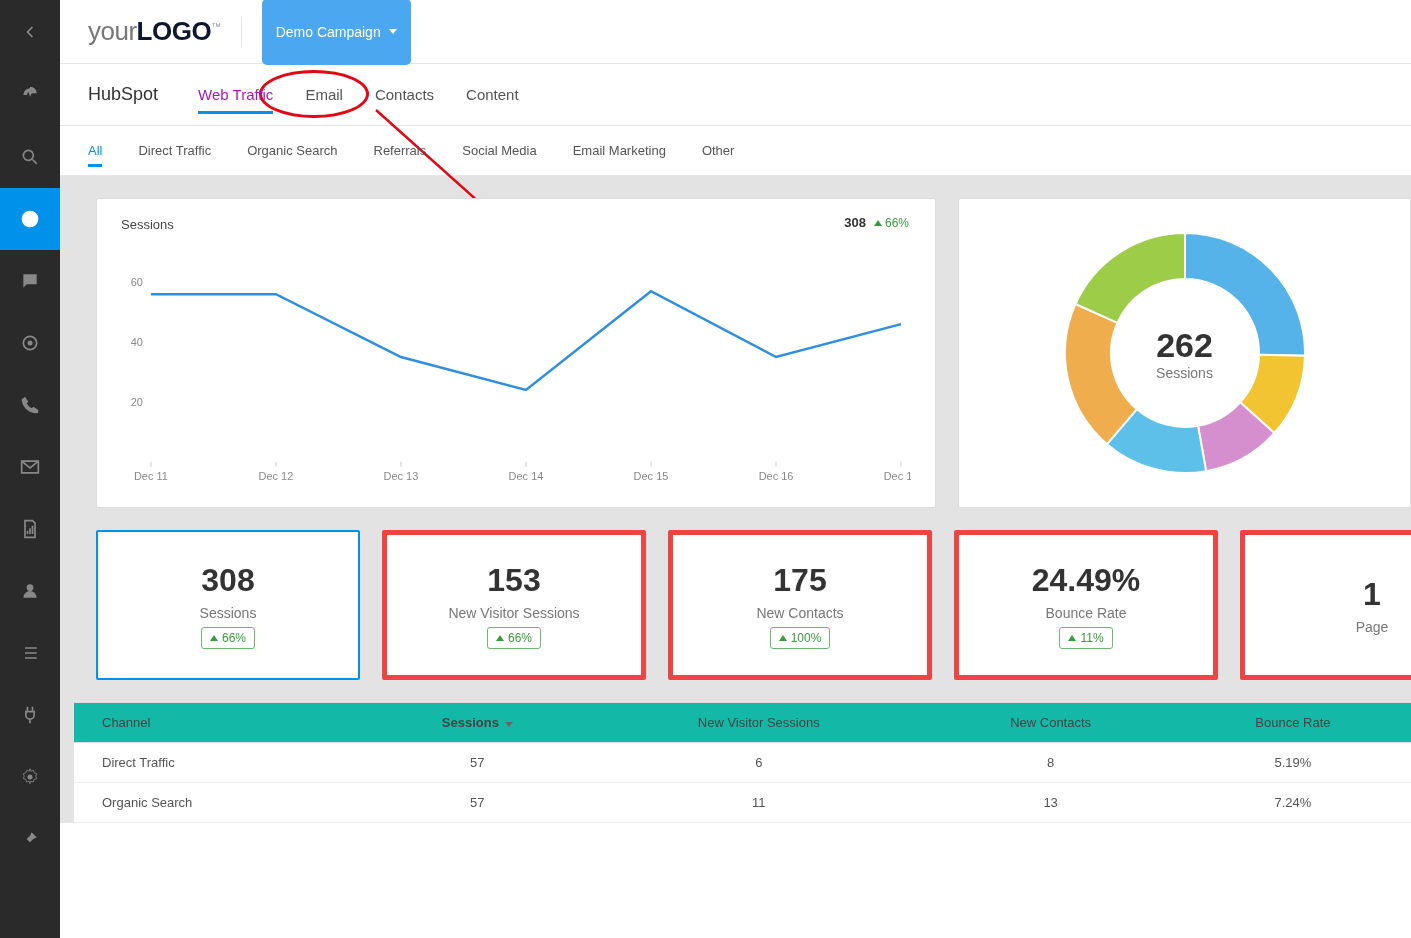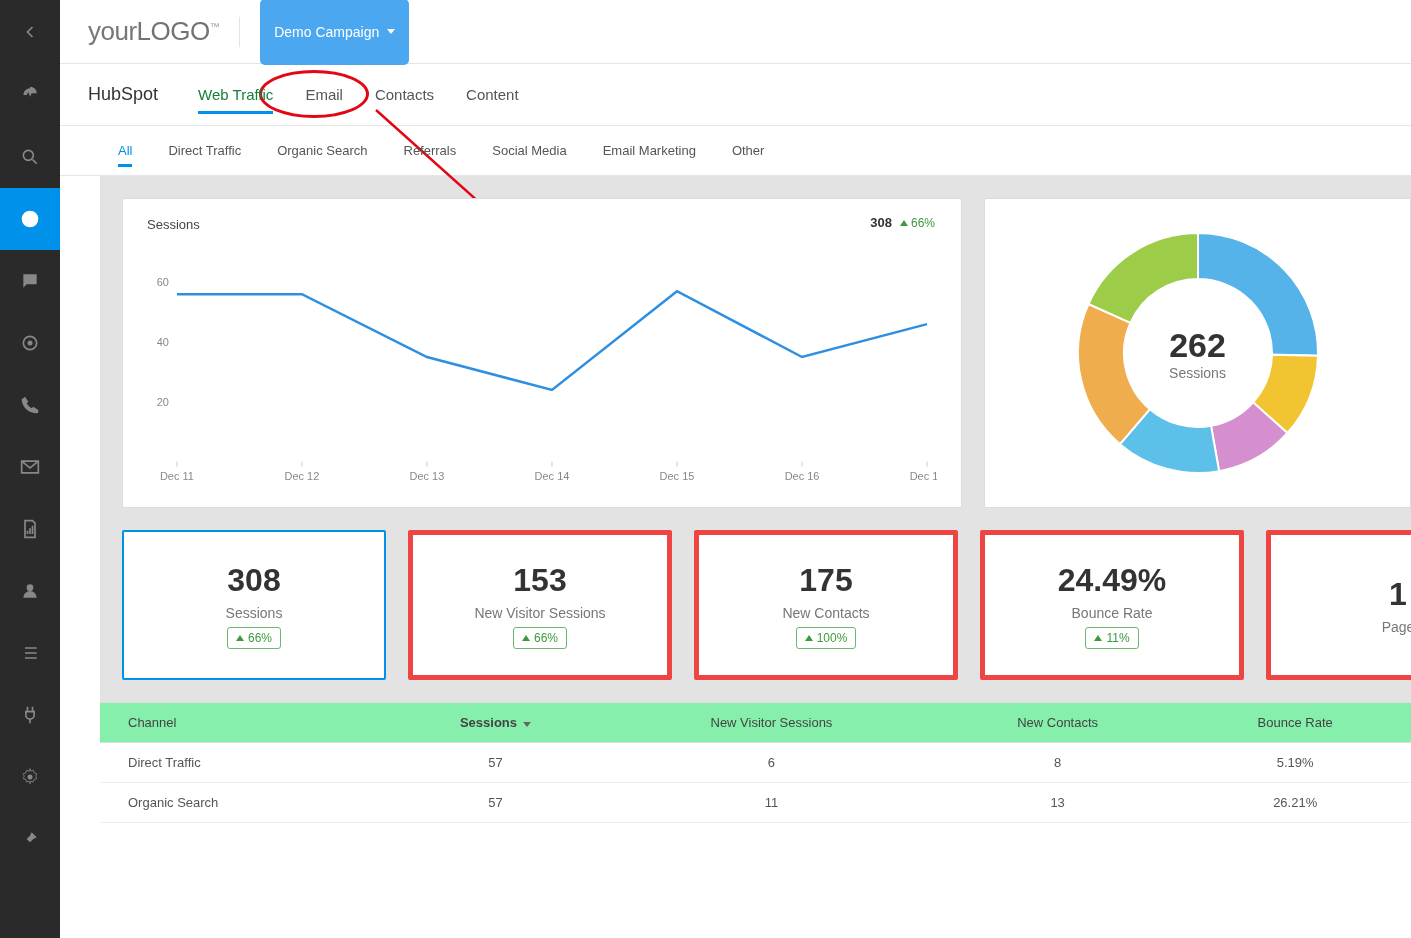--- a/index.html
+++ b/index.html
@@ -8,38 +8,38 @@
 .sidebar { position: fixed; left: 0; top: 0; width: 60px; height: 100vh; background: #2a2a2a; display: flex; flex-direction: column; z-index: 100; }
 .sidebar-item { width: 60px; height: 62px; display: flex; align-items: center; justify-content: center; color: #888; cursor: pointer; }
 .sidebar-item.active { background: #0091ea; color: #fff; }
 .sidebar-item svg { width: 20px; height: 20px; fill: currentColor; }
 .sidebar-item.collapse { height: 64px; }
 
 .main { margin-left: 60px; min-height: 100vh; }
 
 .topbar { height: 64px; display: flex; align-items: center; padding: 0 28px; border-bottom: 1px solid #e5e5e5; }
 .logo { font-size: 26px; font-weight: 400; color: #777; letter-spacing: -0.5px; }
-.logo strong { color: #737373; font-weight: 400; }
+.logo strong { color: #0f172a; font-weight: 700; }
 .logo sup { font-size: 10px; color: #999; }
 .vsep { width: 1px; height: 30px; background: #e5e5e5; margin: 0 20px; }
 .campaign-btn { background: #4ba7f0; color: #fff; border: none; padding: 25px 14px; border-radius: 5px; font-size: 14px; cursor: pointer; display: flex; align-items: center; gap: 8px; }
 .campaign-btn .caret { width: 0; height: 0; border-left: 4px solid transparent; border-right: 4px solid transparent; border-top: 5px solid #fff; }
 
 .tabs { display: flex; align-items: center; padding: 0 28px; border-bottom: 1px solid #e5e5e5; height: 62px; gap: 32px; position: relative; }
 .page-title { font-size: 18px; color: #333; font-weight: 400; margin-right: 8px; }
 .tab { font-size: 15px; color: #555; cursor: pointer; padding: 19px 0; position: relative; }
-.tab.active { color: #15803d; }
+.tab.active { color: #a21caf; }
 .tab.active::after { content: ''; position: absolute; bottom: 8px; left: 0; right: 0; height: 3px; background: #0091ea; }
 
 .subtabs { display: flex; align-items: center; padding: 0 28px; height: 50px; gap: 36px; border-bottom: 1px solid #e5e5e5; }
 .subtab { font-size: 13px; color: #555; cursor: pointer; padding: 15px 0; position: relative; }
-.subtab.active { color: #0091ea; margin-left: 30px; }
+.subtab.active { color: #0091ea; }
 .subtab.active::after { content: ''; position: absolute; bottom: 6px; left: 0; right: 0; height: 3px; background: #0091ea; }
 
-.content { background: #e3e3e3; padding: 22px 0 0 22px; margin-left: 40px; }
+.content { background: #e3e3e3; padding: 22px 0 0 36px; }
 .row { display: flex; gap: 22px; margin-bottom: 22px; }
 
 .card { background: #fff; border: 1px solid #dcdcdc; border-radius: 2px; }
 .chart-card { flex: 0 0 840px; padding: 18px 24px 16px; height: 310px; position: relative; }
 .chart-title { font-size: 13px; color: #444; }
 .chart-value-wrap { position: absolute; top: 16px; right: 26px; font-size: 13px; display: flex; align-items: center; gap: 8px; }
 .chart-value { color: #333; font-weight: 600; }
 .pct { color: #3c9a3c; font-size: 12px; display: inline-flex; align-items: center; gap: 3px; }
 .pct .tri-up { width: 0; height: 0; border-left: 4px solid transparent; border-right: 4px solid transparent; border-bottom: 6px solid #3c9a3c; }
 .chart-svg { width: 100%; height: 250px; margin-top: 10px; }
@@ -53,21 +53,21 @@
 .kpi-row { display: flex; gap: 22px; margin-bottom: 22px; }
 .kpi { background: #fff; border: 5px solid #ef4444; border-radius: 2px; flex: 0 0 264px; height: 150px; display: flex; flex-direction: column; align-items: center; justify-content: center; gap: 6px; cursor: pointer; }
 .kpi.selected { border: 2px solid #0091ea; }
 .kpi-val { font-size: 32px; font-weight: 700; color: #333; }
 .kpi-lbl { font-size: 14px; color: #777; }
 .kpi-pct { border: 1px solid #6fb76f; color: #3c9a3c; border-radius: 3px; padding: 3px 8px; font-size: 12px; display: inline-flex; align-items: center; gap: 4px; }
 
 .table-wrap { background: #fff; margin-left: -22px; }
 .table-info { padding: 14px 28px; font-size: 13px; color: #666; }
 .tbl { width: 100%; border-collapse: collapse; }
-.tbl th { background: #86efac; border-top: 1px solid #ddd; border-bottom: 1px solid #ddd; padding: 12px 18px; font-size: 13px; color: #444; font-weight: 400; text-align: center; }
+.tbl th { background: #14b8a6; border-top: 1px solid #ddd; border-bottom: 1px solid #ddd; padding: 12px 18px; font-size: 13px; color: #444; font-weight: 400; text-align: center; }
 .tbl th:first-child { text-align: left; padding-left: 28px; }
 .tbl th.sort-col { font-weight: 700; }
 .tbl td { border-bottom: 1px solid #eee; padding: 12px 18px; font-size: 13px; color: #555; text-align: center; }
 .tbl td:first-child { text-align: left; padding-left: 28px; }
 .sort-caret { display: inline-block; margin-left: 6px; width: 0; height: 0; border-left: 4px solid transparent; border-right: 4px solid transparent; border-top: 5px solid #666; }
 
 .annotation { position: absolute; pointer-events: none; }
 .red-ellipse { border: 3px solid #e30613; border-radius: 50%; width: 110px; height: 48px; }
 
 </style>
@@ -284,19 +284,19 @@
               <td>57</td>
               <td>6</td>
               <td>8</td>
               <td>5.19%</td>
             </tr>
             <tr>
               <td>Organic Search</td>
               <td>57</td>
               <td>11</td>
               <td>13</td>
-              <td>26.21%</td>
+              <td>7.24%</td>
             </tr>
           </tbody>
       </table>
     </div>
   </div>
 </div>
 
 </body></html>

